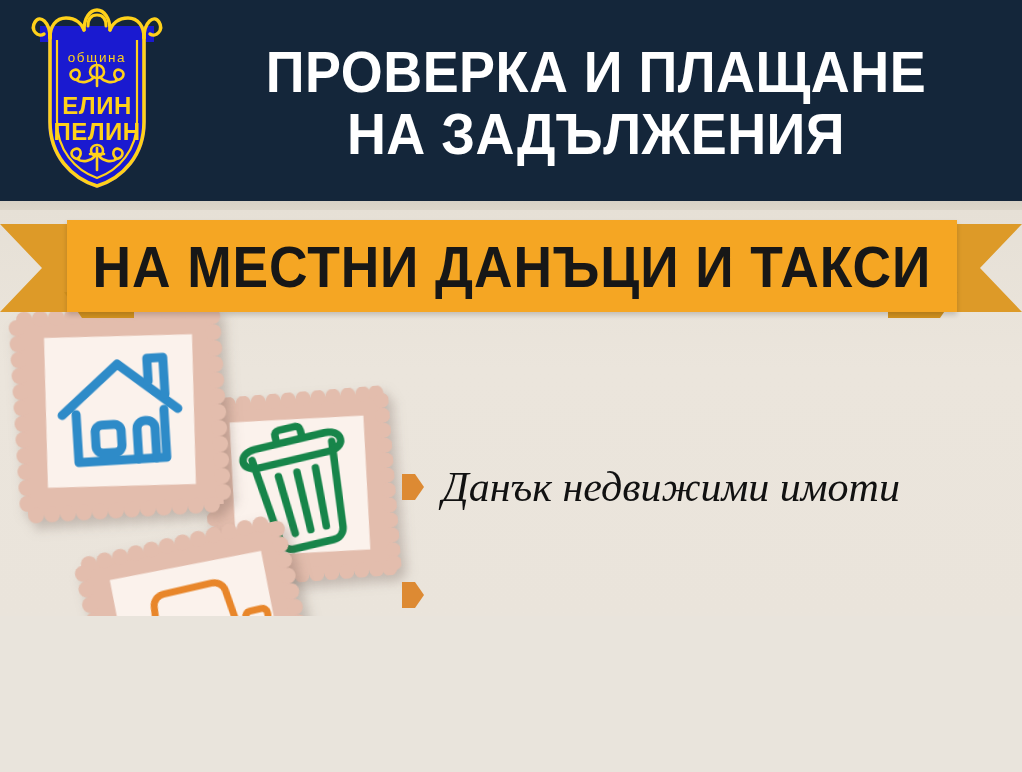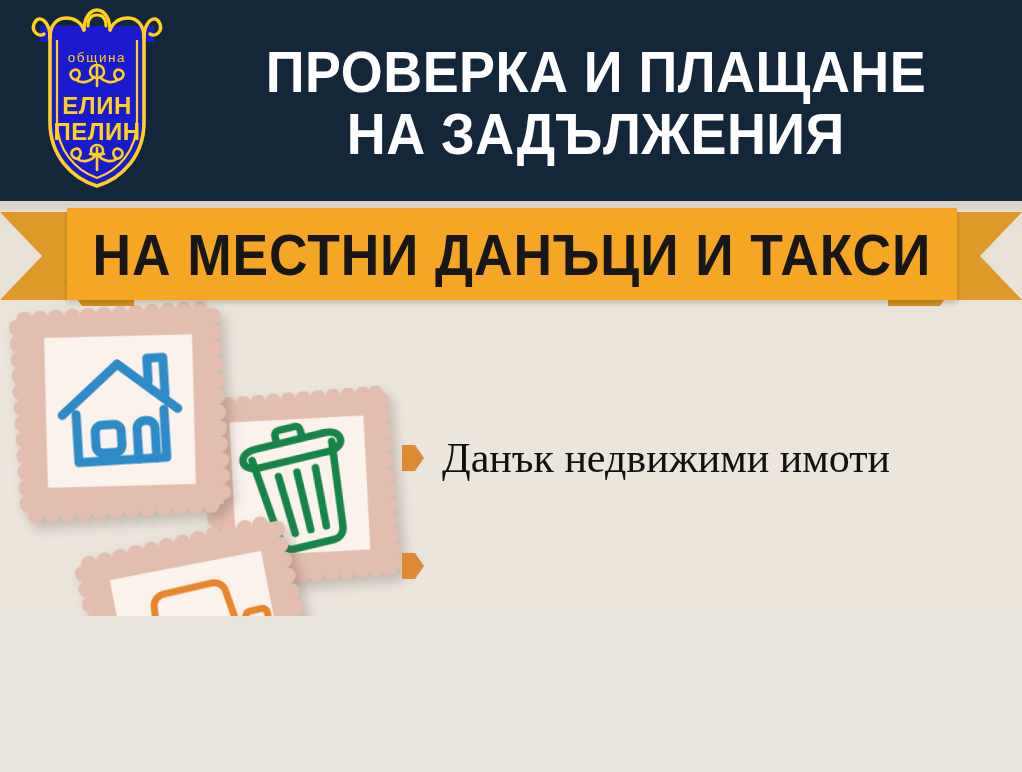--- a/index.html
+++ b/index.html
@@ -32,38 +32,38 @@
   
   .crest{
     position:absolute;left:26px;top:4px;width:142px;height:190px;
     z-index:8;
   }
   .crest svg{display:block;width:142px;height:190px;}
 
   
   .title-block{
     position:absolute;left:185px;top:18px;width:822px;height:170px;
-    display:flex;flex-direction:column;align-items:center;justify-content:center;
+    display:flex;flex-direction:column;justify-content:center;
     z-index:8;
   }
   .title-line{
     color:#FFFFFF;
     font-family:"Liberation Sans", sans-serif;
     font-weight:bold;
     font-size:58px;
     line-height:1.07;
     letter-spacing:0.5px;
     transform:scaleX(0.93);
     white-space:nowrap;
     text-align:center;
   }
 
   
   .ribbon{
-    position:absolute;left:0;top:208px;width:1022px;height:100px;z-index:7;
+    position:absolute;left:0;top:220px;width:1022px;height:100px;z-index:7;
   }
   .ribbon-tail{
     position:absolute;top:4px;width:120px;height:88px;
     background:#DD9A28;
   }
   .ribbon-tail.left{
     left:0;
     clip-path:polygon(0 0, 120px 0, 120px 88px, 0 88px, 42px 44px);
   }
   .ribbon-tail.right{
@@ -97,21 +97,21 @@
     filter:drop-shadow(5px 7px 6px rgba(90,70,60,0.28));
   }
   .stamp svg{display:block;}
 
   #stamp-house{left:14px;top:306px;width:212px;height:212px;transform:rotate(-3.5deg);z-index:3;}
   #stamp-trash{left:205px;top:392px;width:190px;height:190px;transform:rotate(-4.5deg);z-index:2;}
   #stamp-car{left:93px;top:533px;width:215px;height:215px;transform:rotate(-13deg);z-index:3;}
 
   
   .list{
-    position:absolute;left:402px;top:404px;width:610px;z-index:6;
+    position:absolute;left:402px;top:433px;width:610px;z-index:6;font-style:italic;
   }
   .list-item{
     display:flex;align-items:center;
     height:108px;
   }
   .bullet{
     width:22px;height:26px;flex:0 0 auto;margin-right:18px;
     background:#DD8A33;
     clip-path:polygon(0 0, 13px 0, 22px 13px, 13px 26px, 0 26px);
   }

